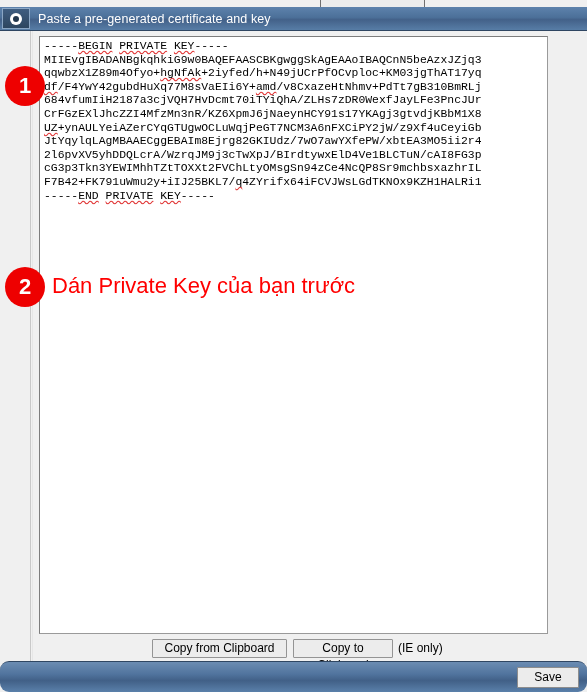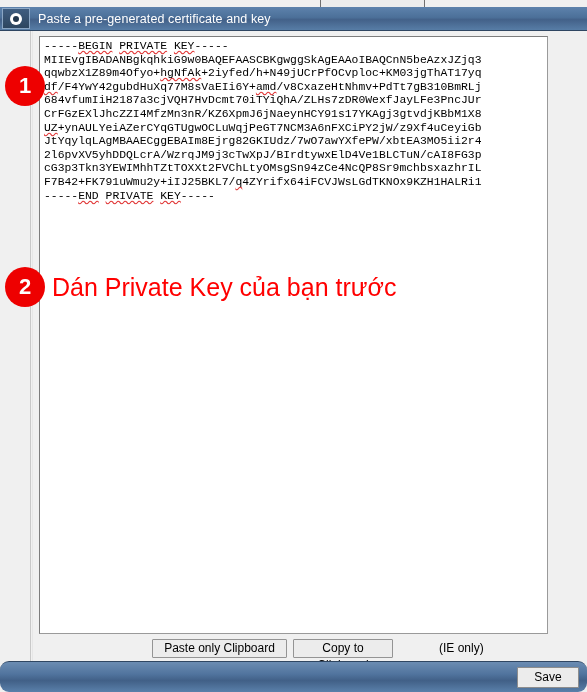--- a/index.html
+++ b/index.html
@@ -149,21 +149,21 @@
     z-index: 30;
   }
   #annot-1 { left: 5px; top: 35px; }
   #annot-2 { left: 5px; top: 236px; }
 
   #annot-text-1 {
     position: absolute;
     left: 52px; top: 242px;
     color: #ff0000;
     font-family: "Liberation Sans", sans-serif;
-    font-size: 25px;
+    font-size: 22px;
     white-space: nowrap;
     z-index: 30;
   }
 
   
   #button-row {
     position: absolute;
     left: 0; top: 608px;
     width: 587px; height: 22px;
   }
@@ -180,21 +180,21 @@
     color: #000;
     line-height: 17px;
     text-align: center;
     padding: 0 8px;
     cursor: default;
   }
   #paste-from-clipboard { left: 152px; width: 135px; }
   #copy-to-clipboard    { left: 293px; width: 100px; }
   #ie-only-note {
     position: absolute;
-    left: 439px; top: 0;
+    left: 398px; top: 0;
     height: 19px;
     line-height: 18px;
     font-size: 12px;
     color: #000;
     white-space: nowrap;
   }
 
   
   #footer-bar {
     position: absolute;
@@ -254,21 +254,21 @@
 F7B42+FK791uWmu2y+iIJ25BKL7/<span class="squiggle">q</span>4ZYrifx64iFCVJWsLGdTKNOx9KZH1HALRi1
 -----<span class="squiggle">END</span> <span class="squiggle">PRIVATE</span> <span class="squiggle">KEY</span>-----</div>
 
   <div class="annot-circle" id="annot-1">1</div>
 
   <div class="annot-circle" id="annot-2">2</div>
 
   <div id="annot-text-1">Dán Private Key của bạn trước</div>
 
   <div id="button-row">
-    <div class="win-button" id="paste-from-clipboard">Paste only Clipboard</div>
+    <div class="win-button" id="paste-from-clipboard">Copy from Clipboard</div>
     <div class="win-button" id="copy-to-clipboard">Copy to Clipboard</div>
     <div id="ie-only-note">(IE only)</div>
   </div>
 </div>
 
 <div id="footer-bar">
   <div id="save-button">Save</div>
 </div>
 
 </body></html>

